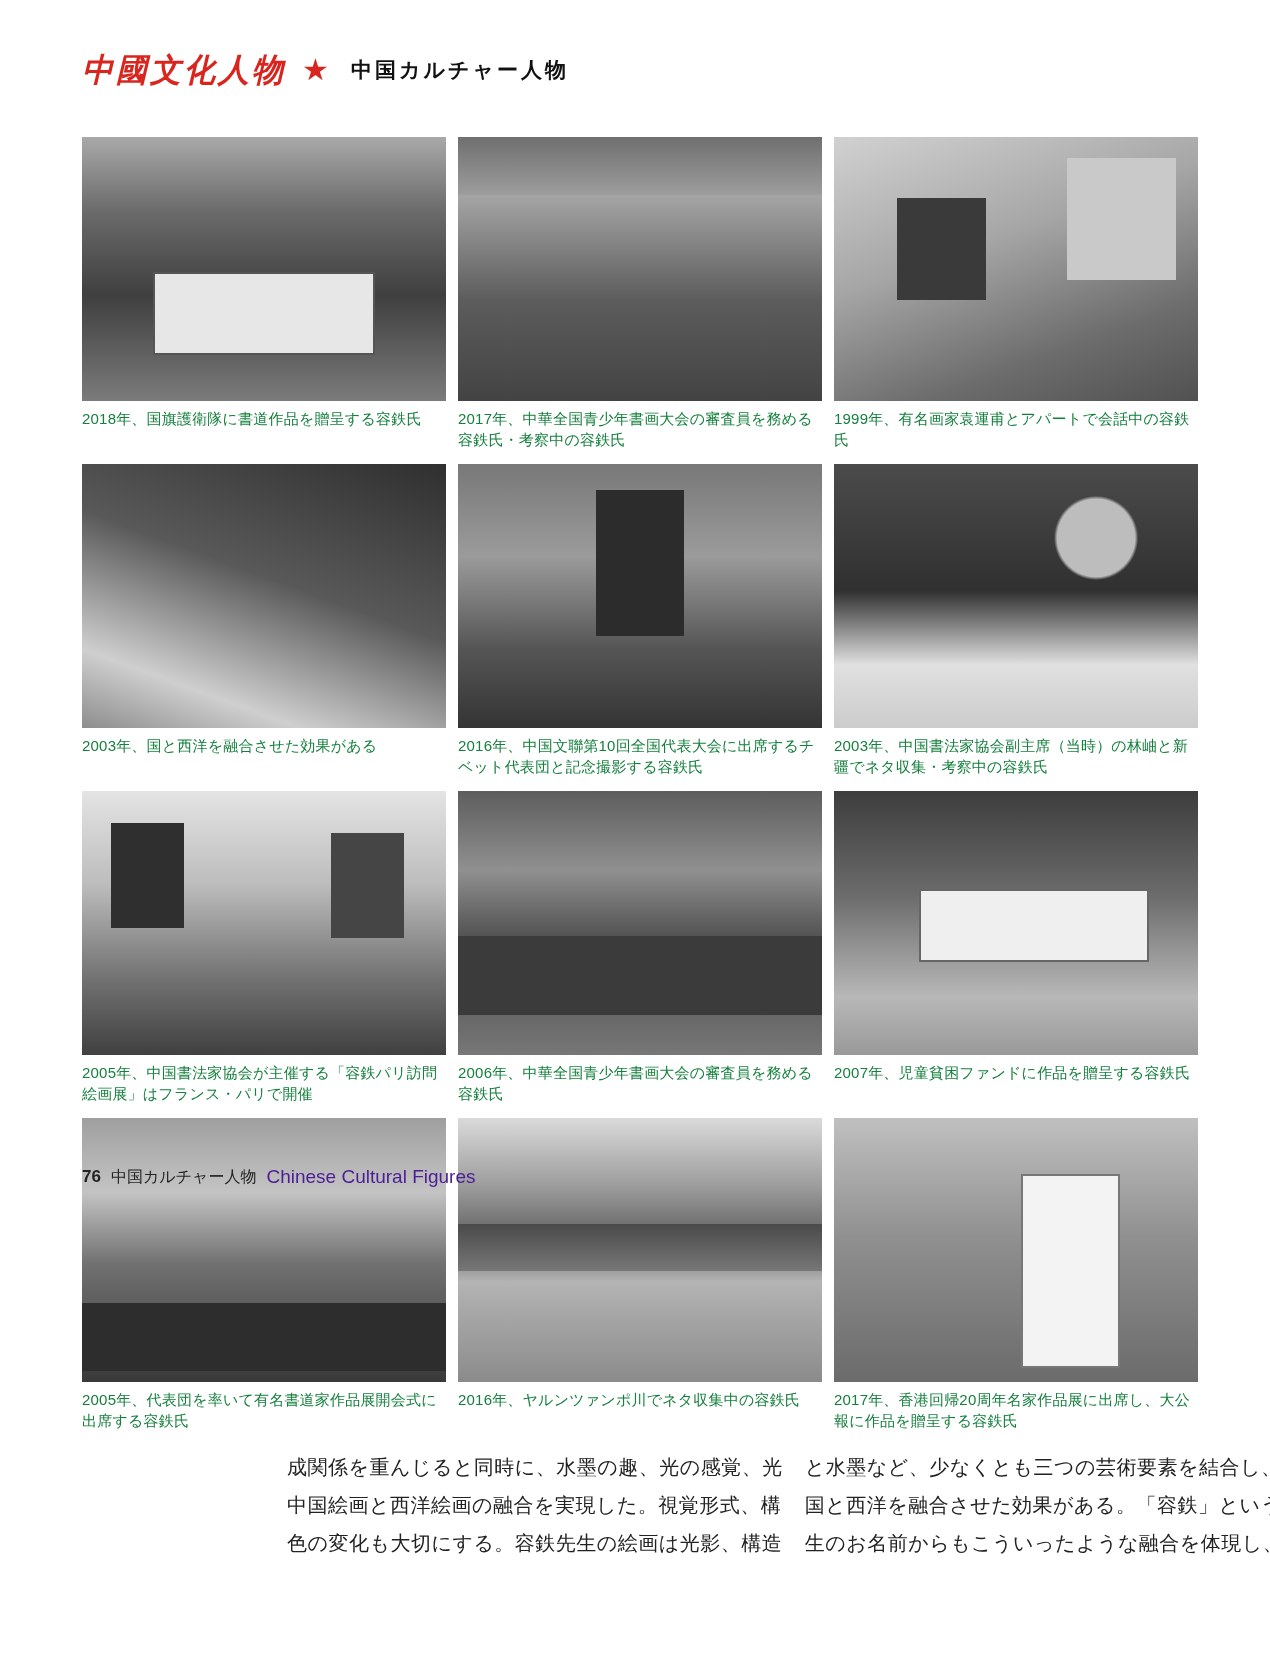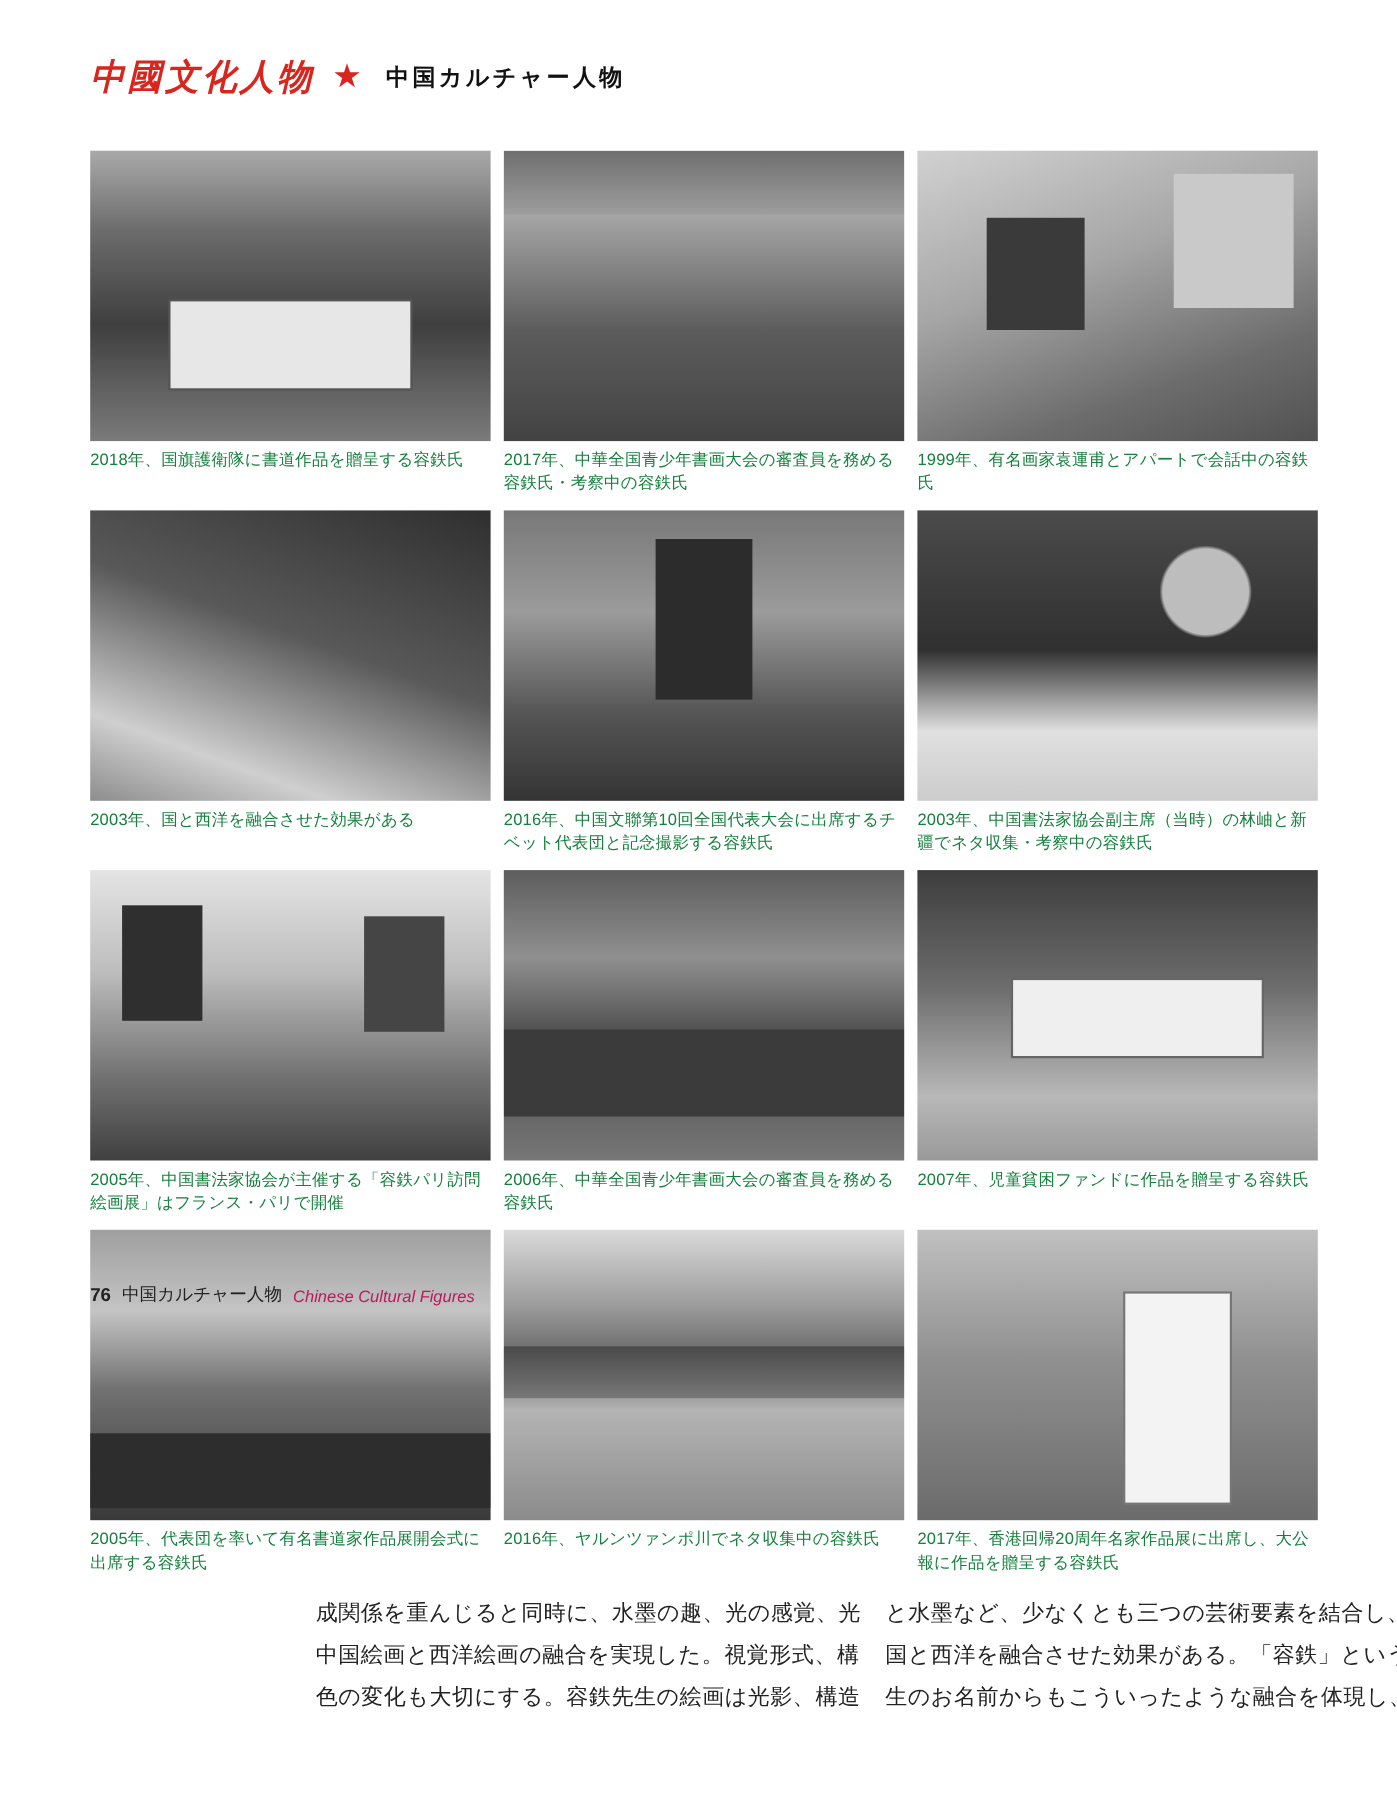--- a/index.html
+++ b/index.html
@@ -77,24 +77,24 @@
     position:absolute;top:1448px;left:287px;right:72px;
     display:grid;grid-template-columns:1fr 1fr;column-gap:22px;
     font-family:"Liberation Serif","DejaVu Serif",serif;
     font-size:20px;color:#222;
   }
   .body-line{line-height:38px;letter-spacing:0.5px;white-space:nowrap;}
 
   
   .footer{
     position:absolute;left:82px;bottom:44px;
-    font-size:16px;color:#222;display:flex;align-items:flex-end;gap:10px;
+    font-size:16px;color:#222;display:flex;align-items:center;gap:10px;
   }
   .page-num{font-weight:bold;font-size:17px;}
-  .footer-en{color:#be185d;font-size:15px;font-style:italic;}
+  .footer-en{color:#4c1d95;font-size:19px;}
 </style>
 </head>
 <body>
 
 <div class="page">
 
   <div class="header">
     <span class="logo" style="color: rgb(216, 38, 30);">中國文化人物</span>
     <span class="star" style="color: rgb(216, 38, 30);">★</span>
     <span class="subtitle">中国カルチャー人物</span>

